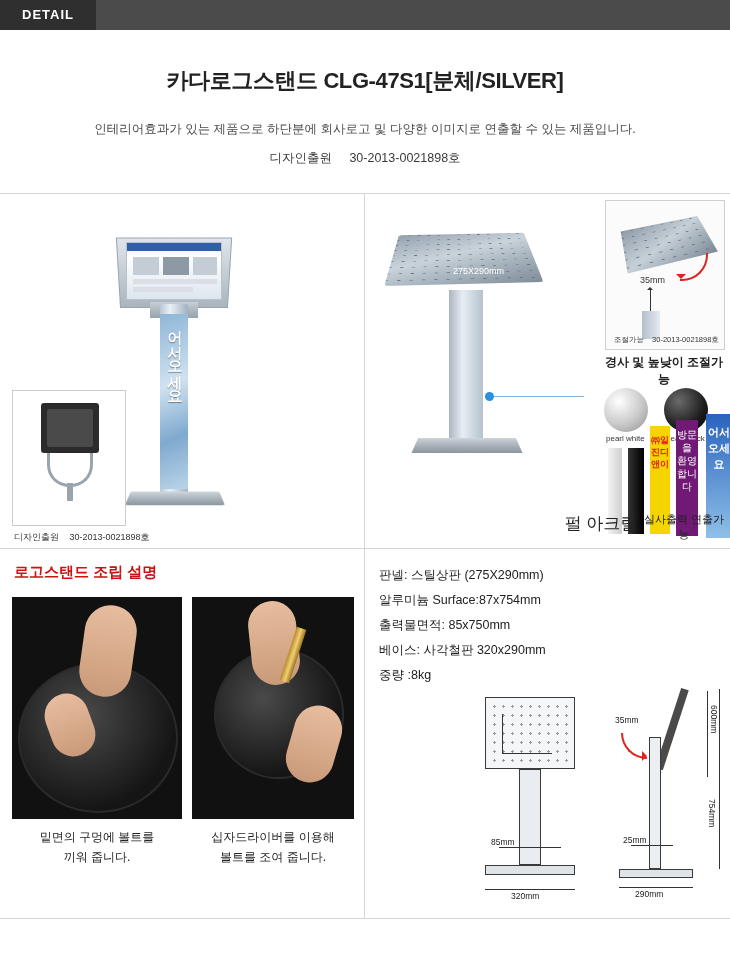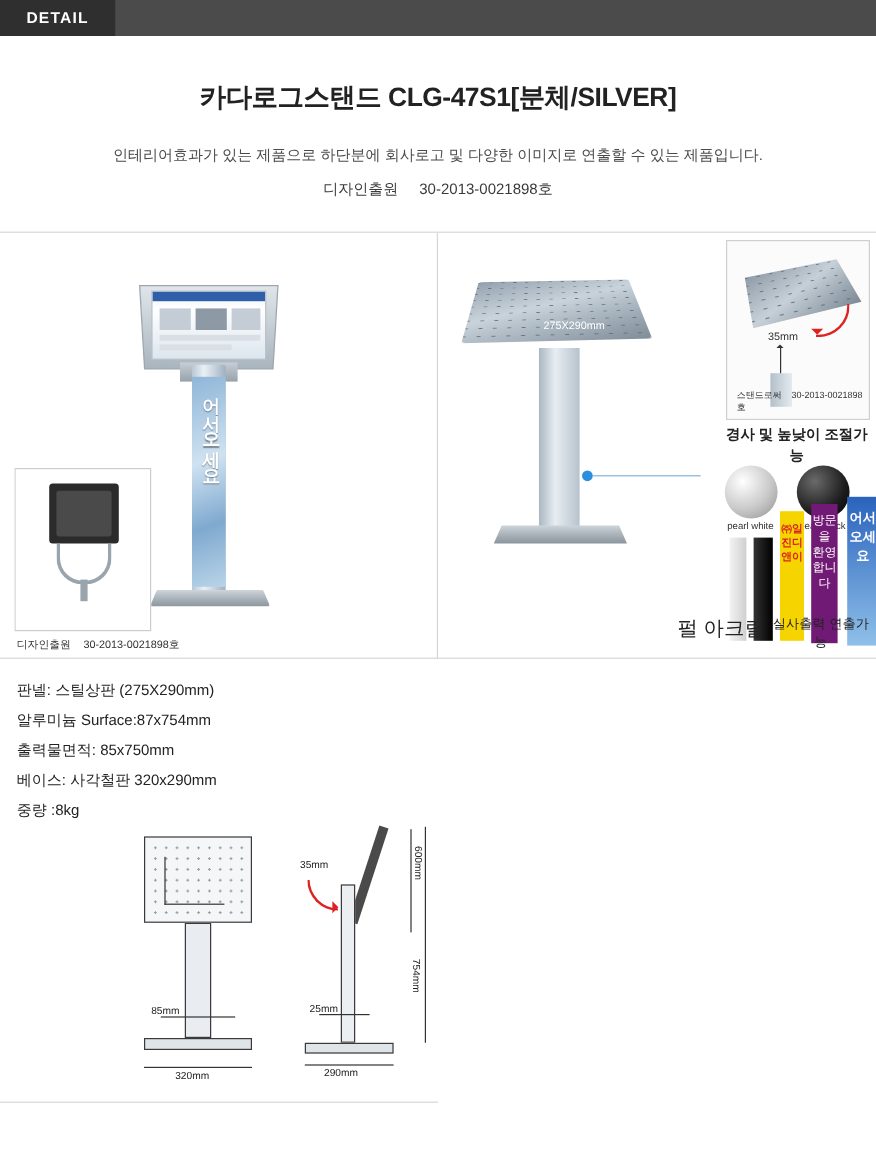--- a/index.html
+++ b/index.html
@@ -395,21 +395,21 @@
 
         <div class="ph angle-box">
           <div class="angle-plate">
             <div class="dots"></div>
           </div>
           <div class="angle-arrow"></div>
           <div class="mm35">35mm</div>
           <div class="updown"></div>
           <div class="angle-legs"></div>
           <div class="angle-reg">
-            <span>스탠드로써</span>
+            <span>조절가능</span>
             <span style="margin-left:6px">30-2013-0021898호</span>
           </div>
         </div>
         <div class="ph cap-angle">경사 및 높낮이 조절가능</div>
 
         <div class="ph sw-row">
           <div class="sw-ball ball-pw"></div>
           <div class="sw-ball ball-pb"></div>
           <div class="sw-lbl" style="left:4px;top:48px;">pearl white</div>
           <div class="sw-lbl" style="left:64px;top:48px;">pearl black</div>
@@ -425,20 +425,44 @@
             <span>어서오세요</span>
           </div>
         </div>
         <div class="ph cap-acryl">펄 아크릴</div>
         <div class="ph cap-sample">실사출력 연출가능</div>
       </div>
     </div>
 
     <div class="row">
 
+      <div class="cell cell-c">
+        <div class="ph c-title">로고스탠드 조립 설명</div>
+
+        <div class="photo photo1">
+          <div class="disc d1"></div>
+          <div class="hand h1"></div>
+          <div class="hand h2"></div>
+        </div>
+        <div class="photo photo2">
+          <div class="disc d2"></div>
+          <div class="hand h3"></div>
+          <div class="driver"></div>
+          <div class="hand h4"></div>
+        </div>
+
+        <div class="ph cap1">
+          <div>밑면의 구멍에 볼트를</div>
+          <div>끼워 줍니다.</div>
+        </div>
+        <div class="ph cap2">
+          <div>십자드라이버를 이용해</div>
+          <div>볼트를 조여 줍니다.</div>
+        </div>
+      </div>
 
       <div class="cell cell-d">
         <div class="ph spec-list">
           <div>판넬: 스틸상판 (275X290mm)</div>
           <div>알루미늄 Surface:87x754mm</div>
           <div>출력물면적: 85x750mm</div>
           <div>베이스: 사각철판 320x290mm</div>
           <div>중량 :8kg</div>
         </div>
 

